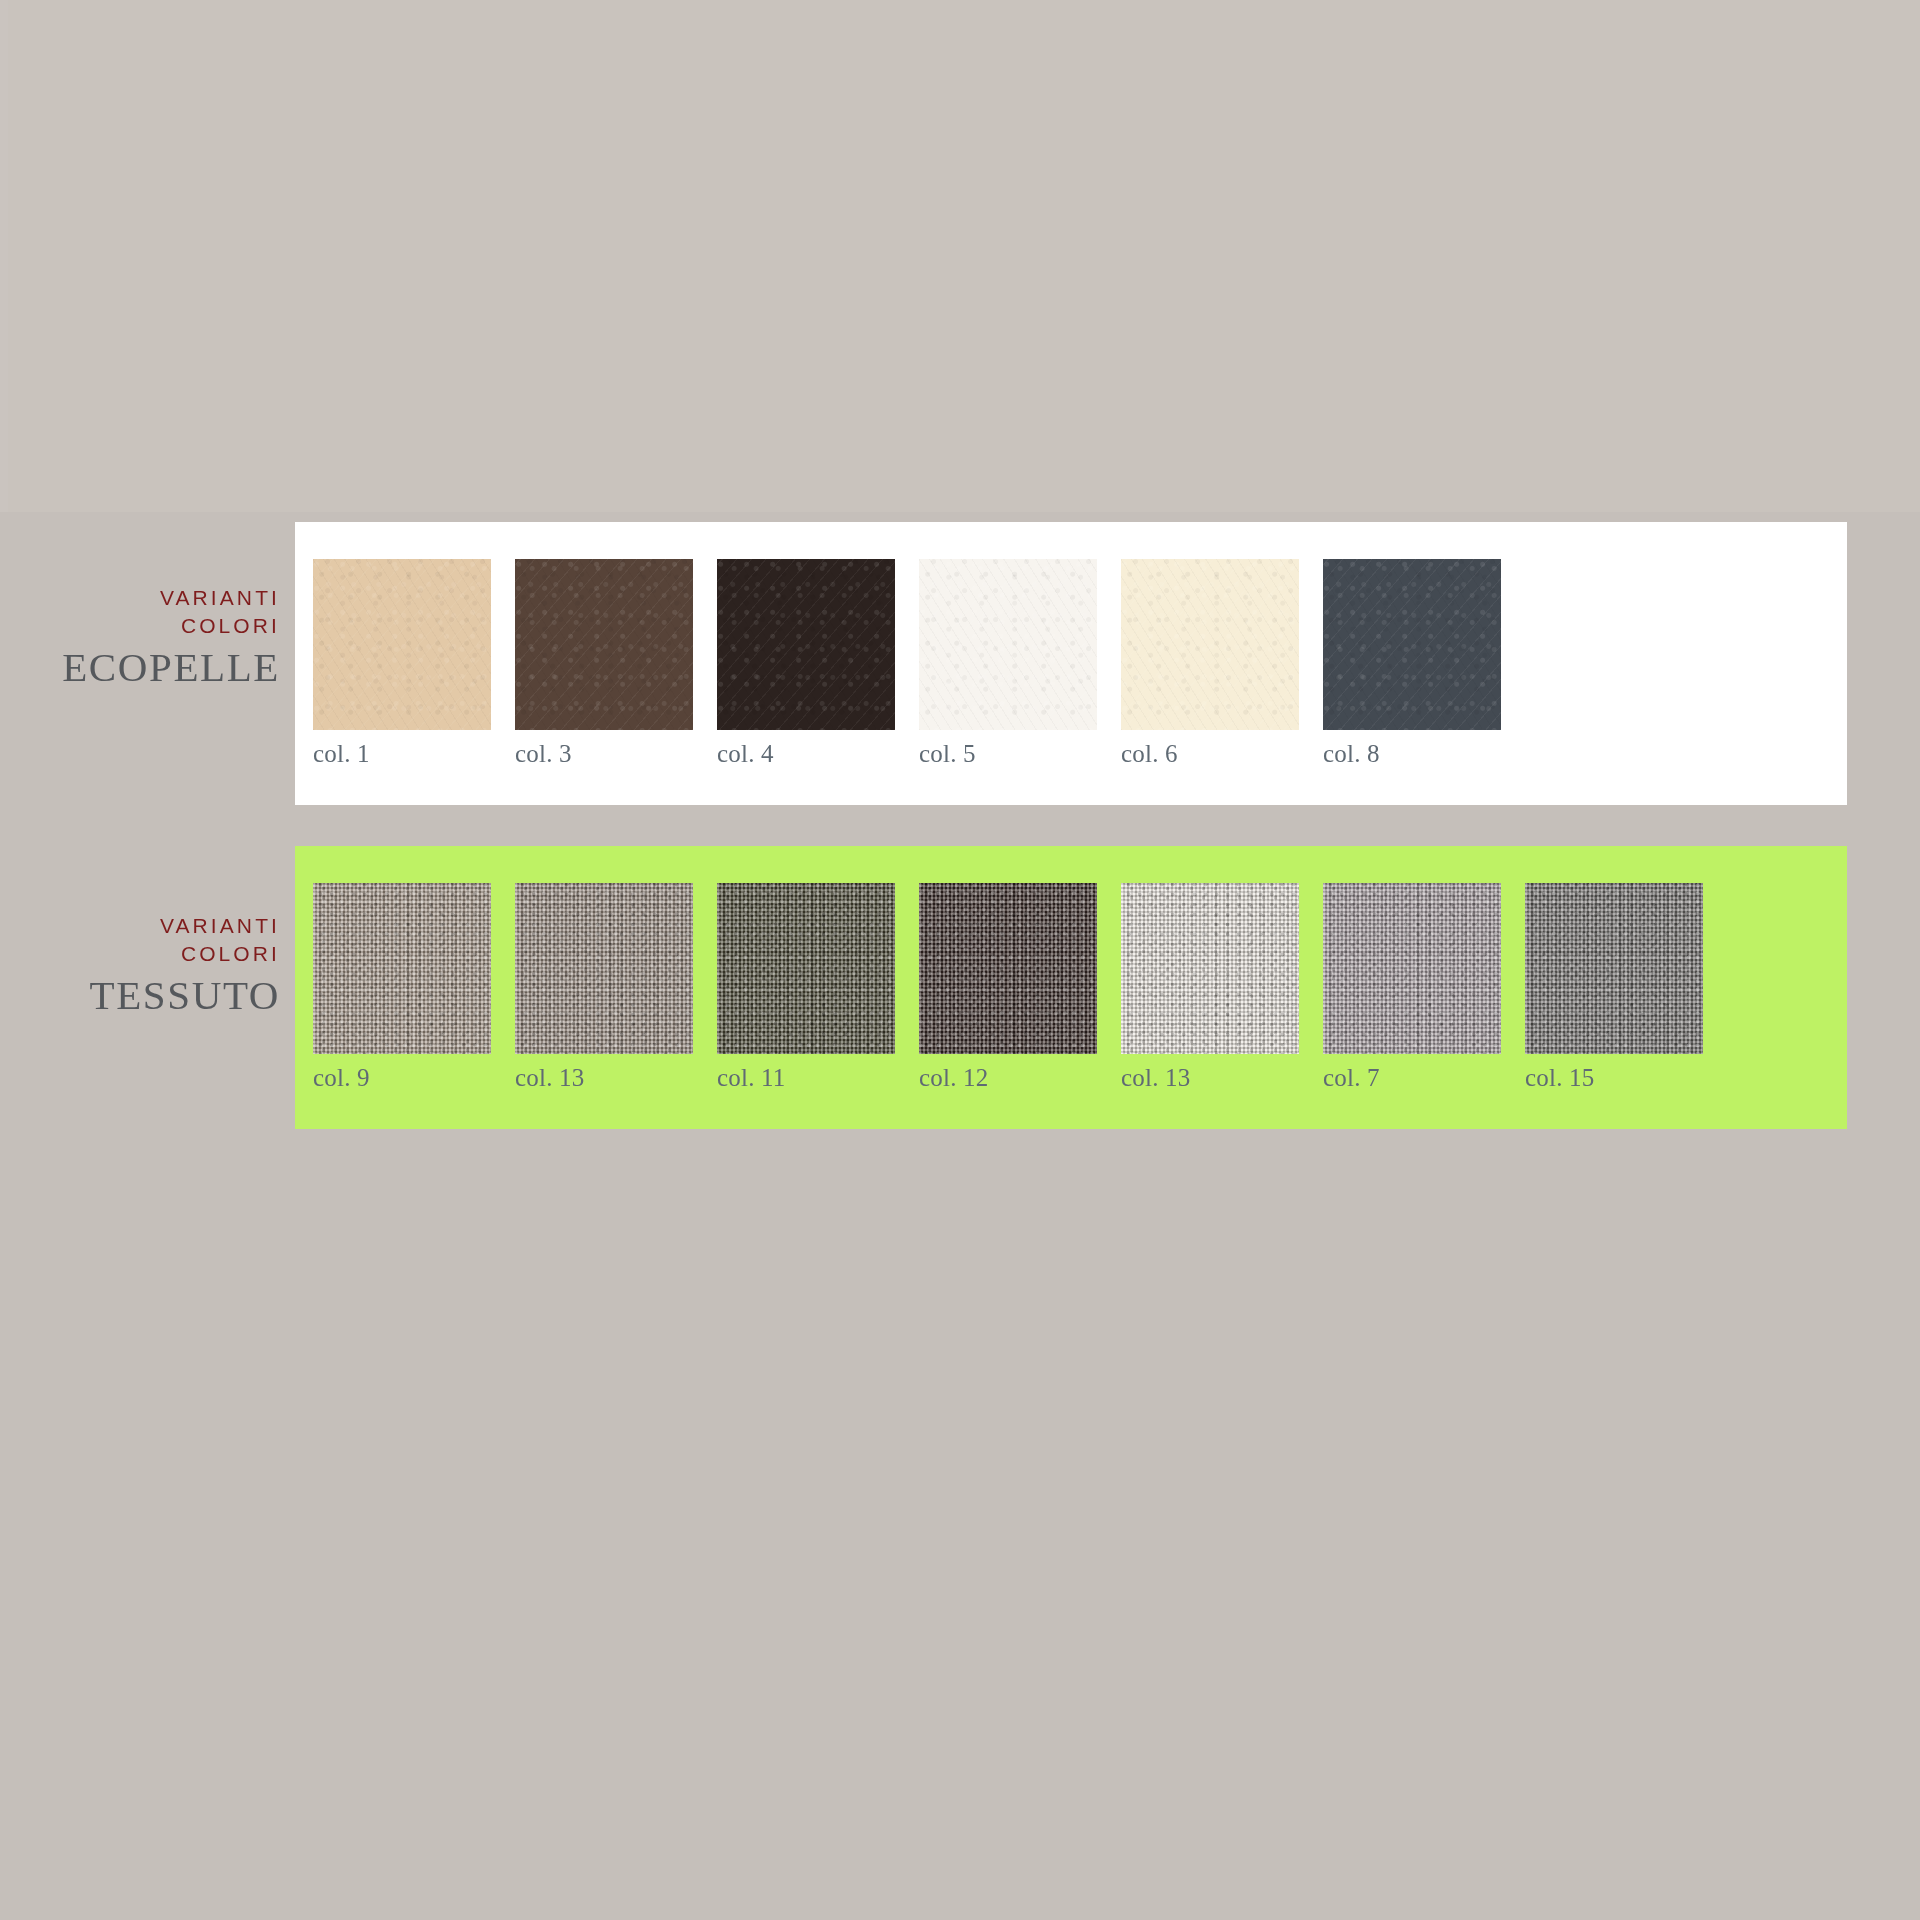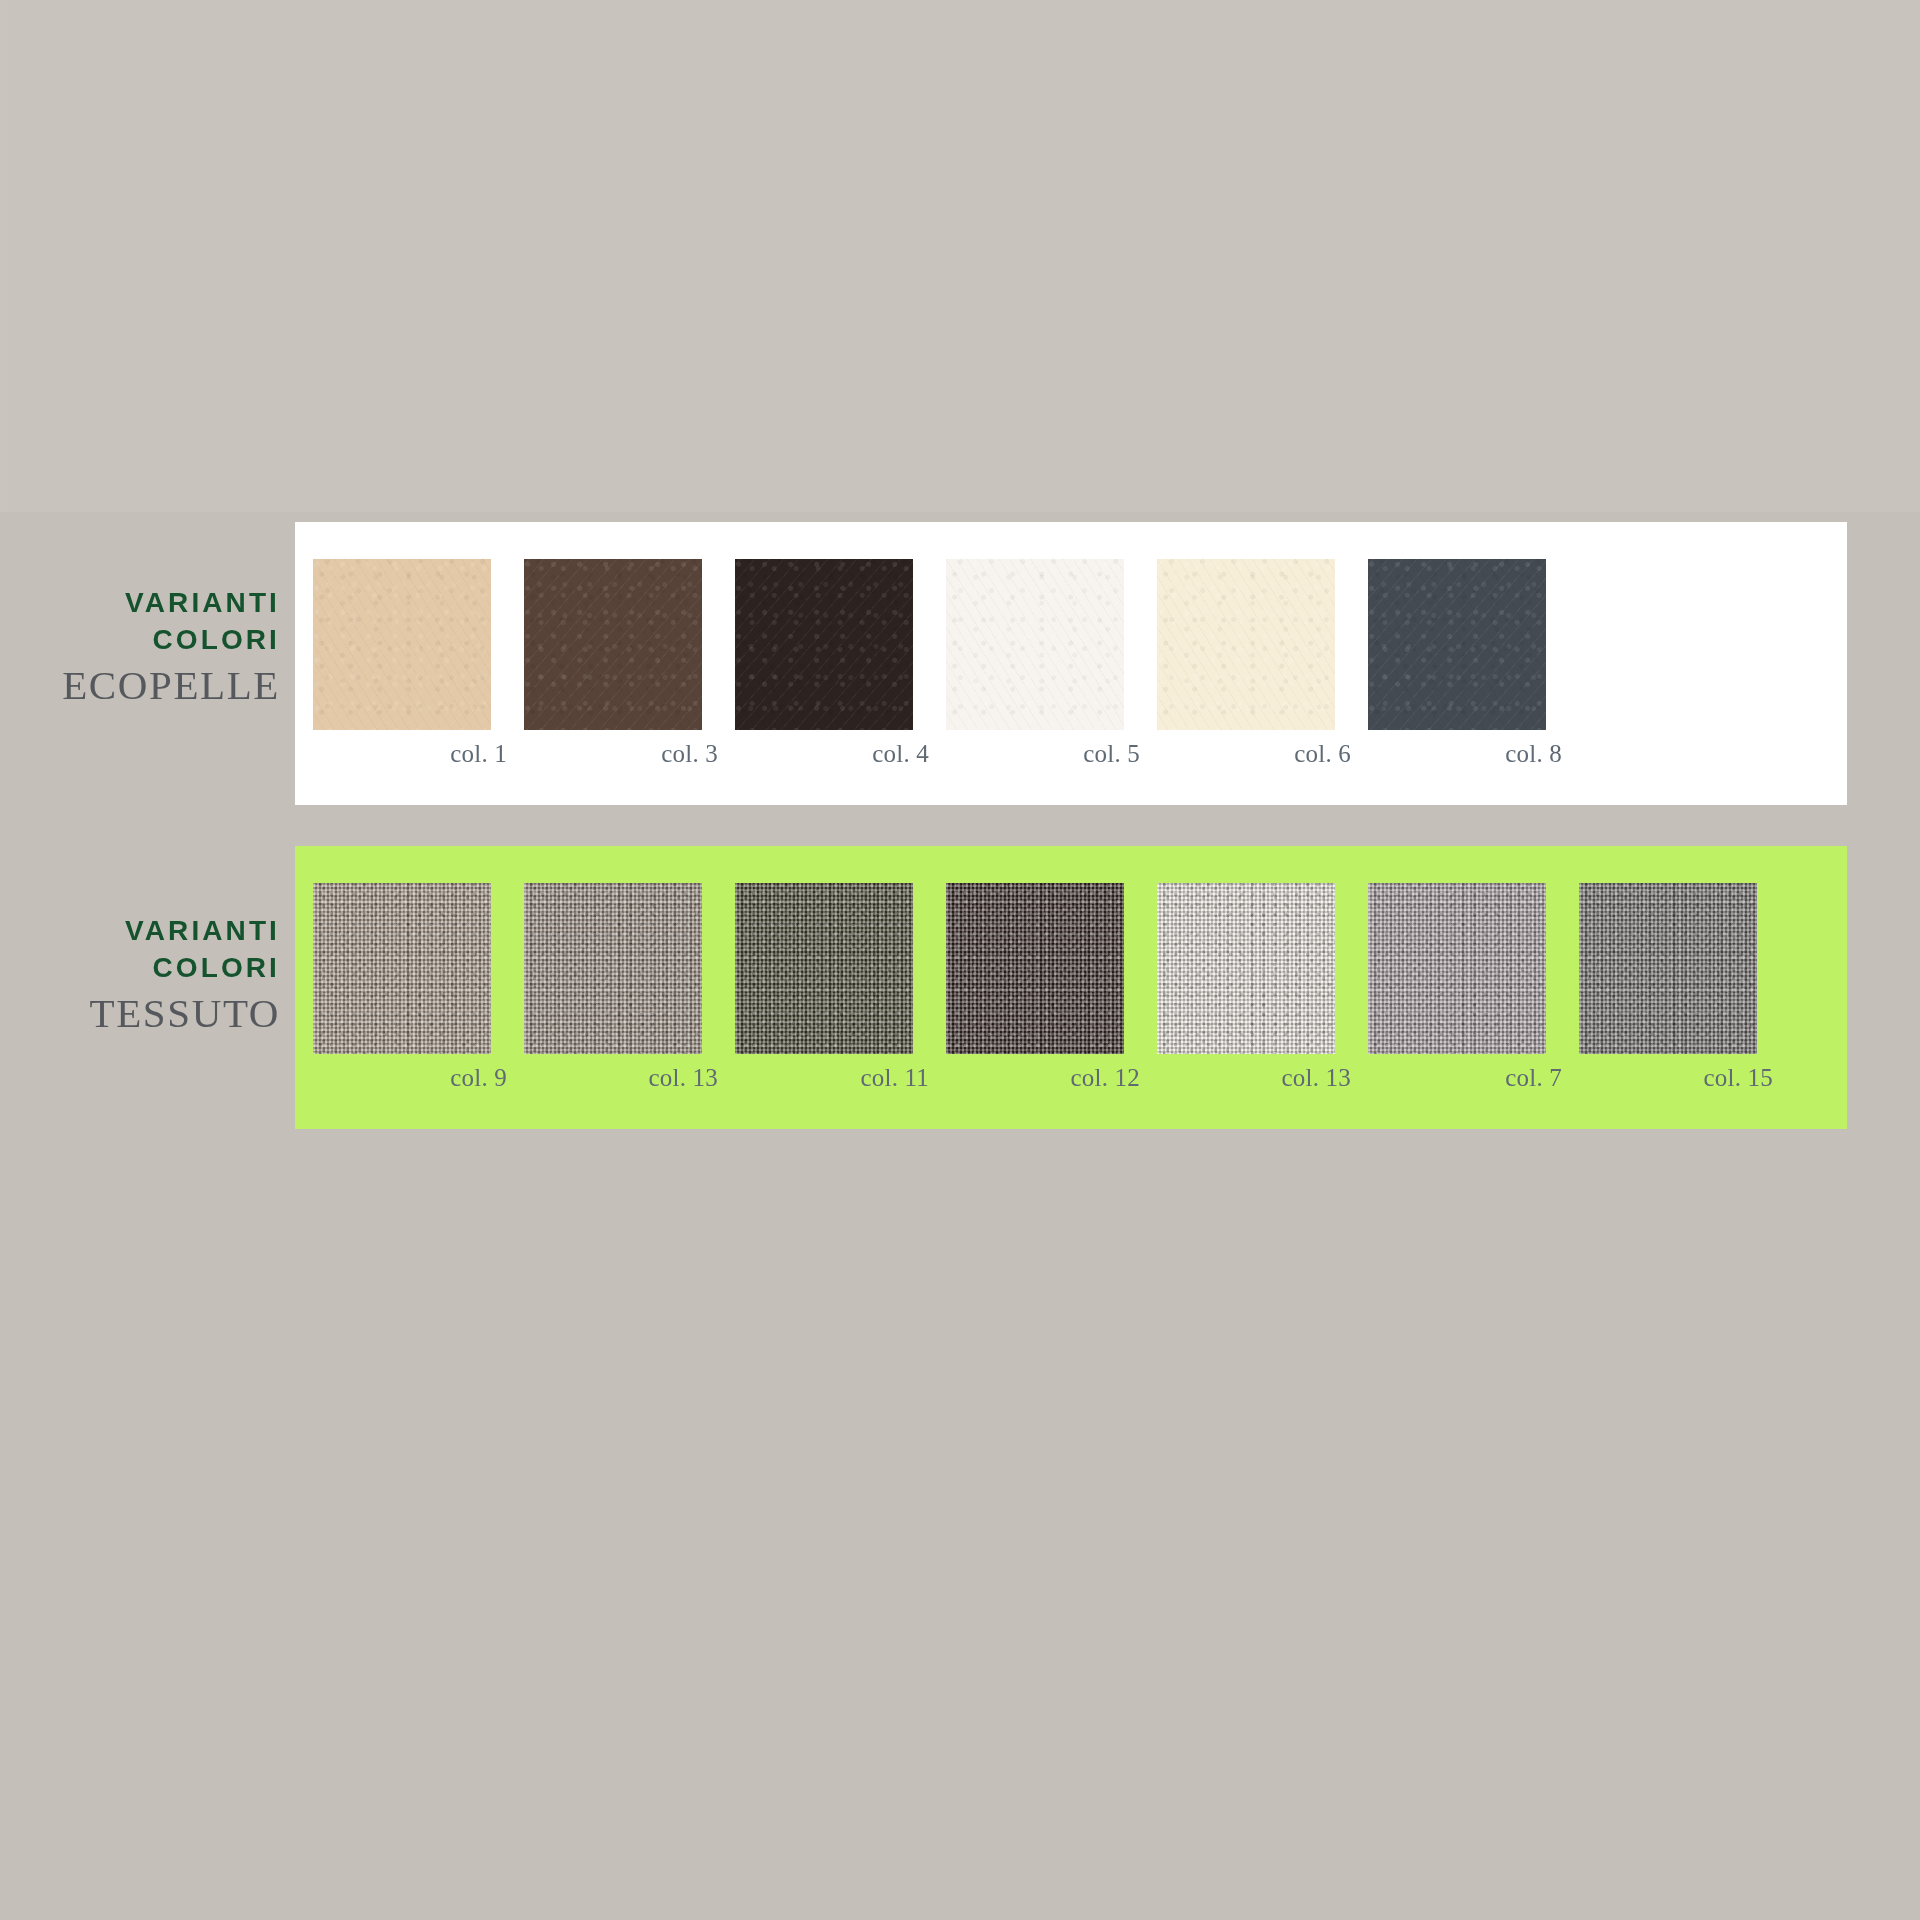--- a/index.html
+++ b/index.html
@@ -42,22 +42,21 @@
   }
   #panel-ecopelle { top: 522px; height: 283px; }
   #panel-tessuto  { top: 846px; height: 283px; }
 
   .swatch-row {
     position: absolute;
     left: 18px;
     top: 37px;
     right: 18px;
     display: flex;
-    gap: 17px;
-    text-align: right;
+    gap: 8px;
   }
   .swatch-cell {
     width: 194px;
     box-sizing: border-box;
   }
   .swatch {
     width: 178px;
     height: 171px;
     position: relative;
     overflow: hidden;
@@ -130,25 +129,25 @@
     left: 0;
     width: 280px;
     text-align: right;
     color: #4f5358;
   }
   #caption-ecopelle { top: 584px; }
   #caption-tessuto  { top: 912px; }
 
   .caption-line1,
   .caption-line2 {
-    font-size: 28px;
+    font-size: 21px;
     letter-spacing: 3.1px;
-    color: #14532d;
+    color: #7f1d1d;
     line-height: 1.33;
-    font-weight: 700;
+    font-weight: 400;
   }
   .caption-material {
     font-size: 41px;
     letter-spacing: 1.6px;
     color: #55585c;
     line-height: 1.25;
     margin-top: 2px;
     font-weight: 400;
     font-family: Liberation Serif, serif;
   }

